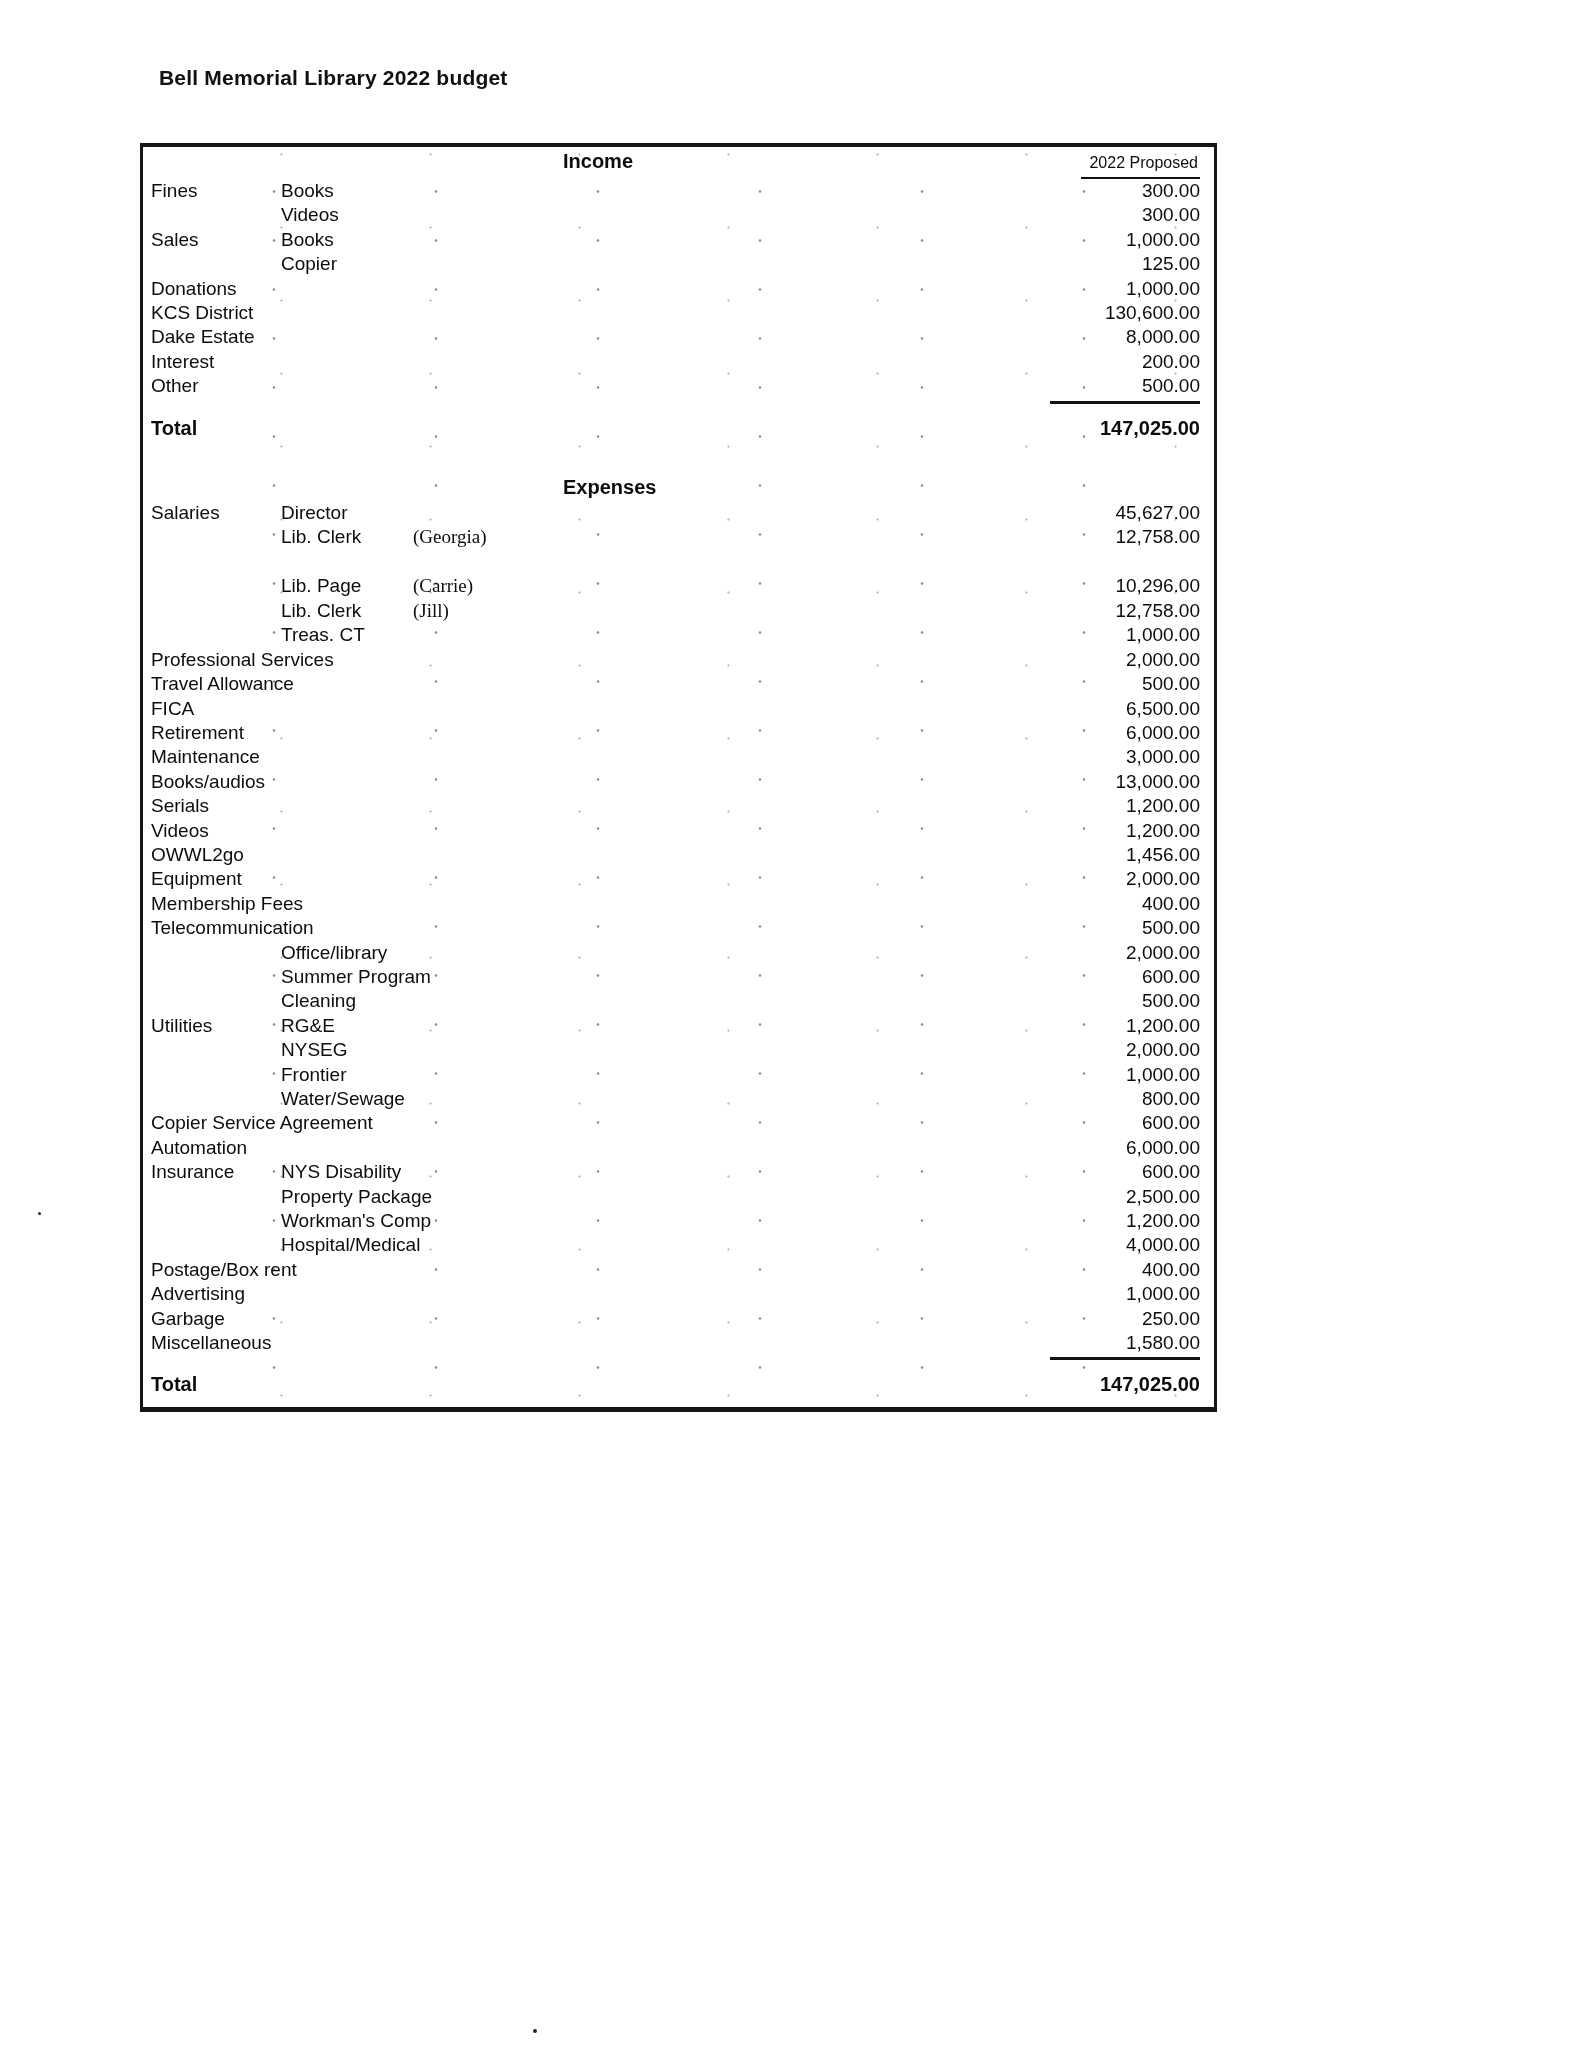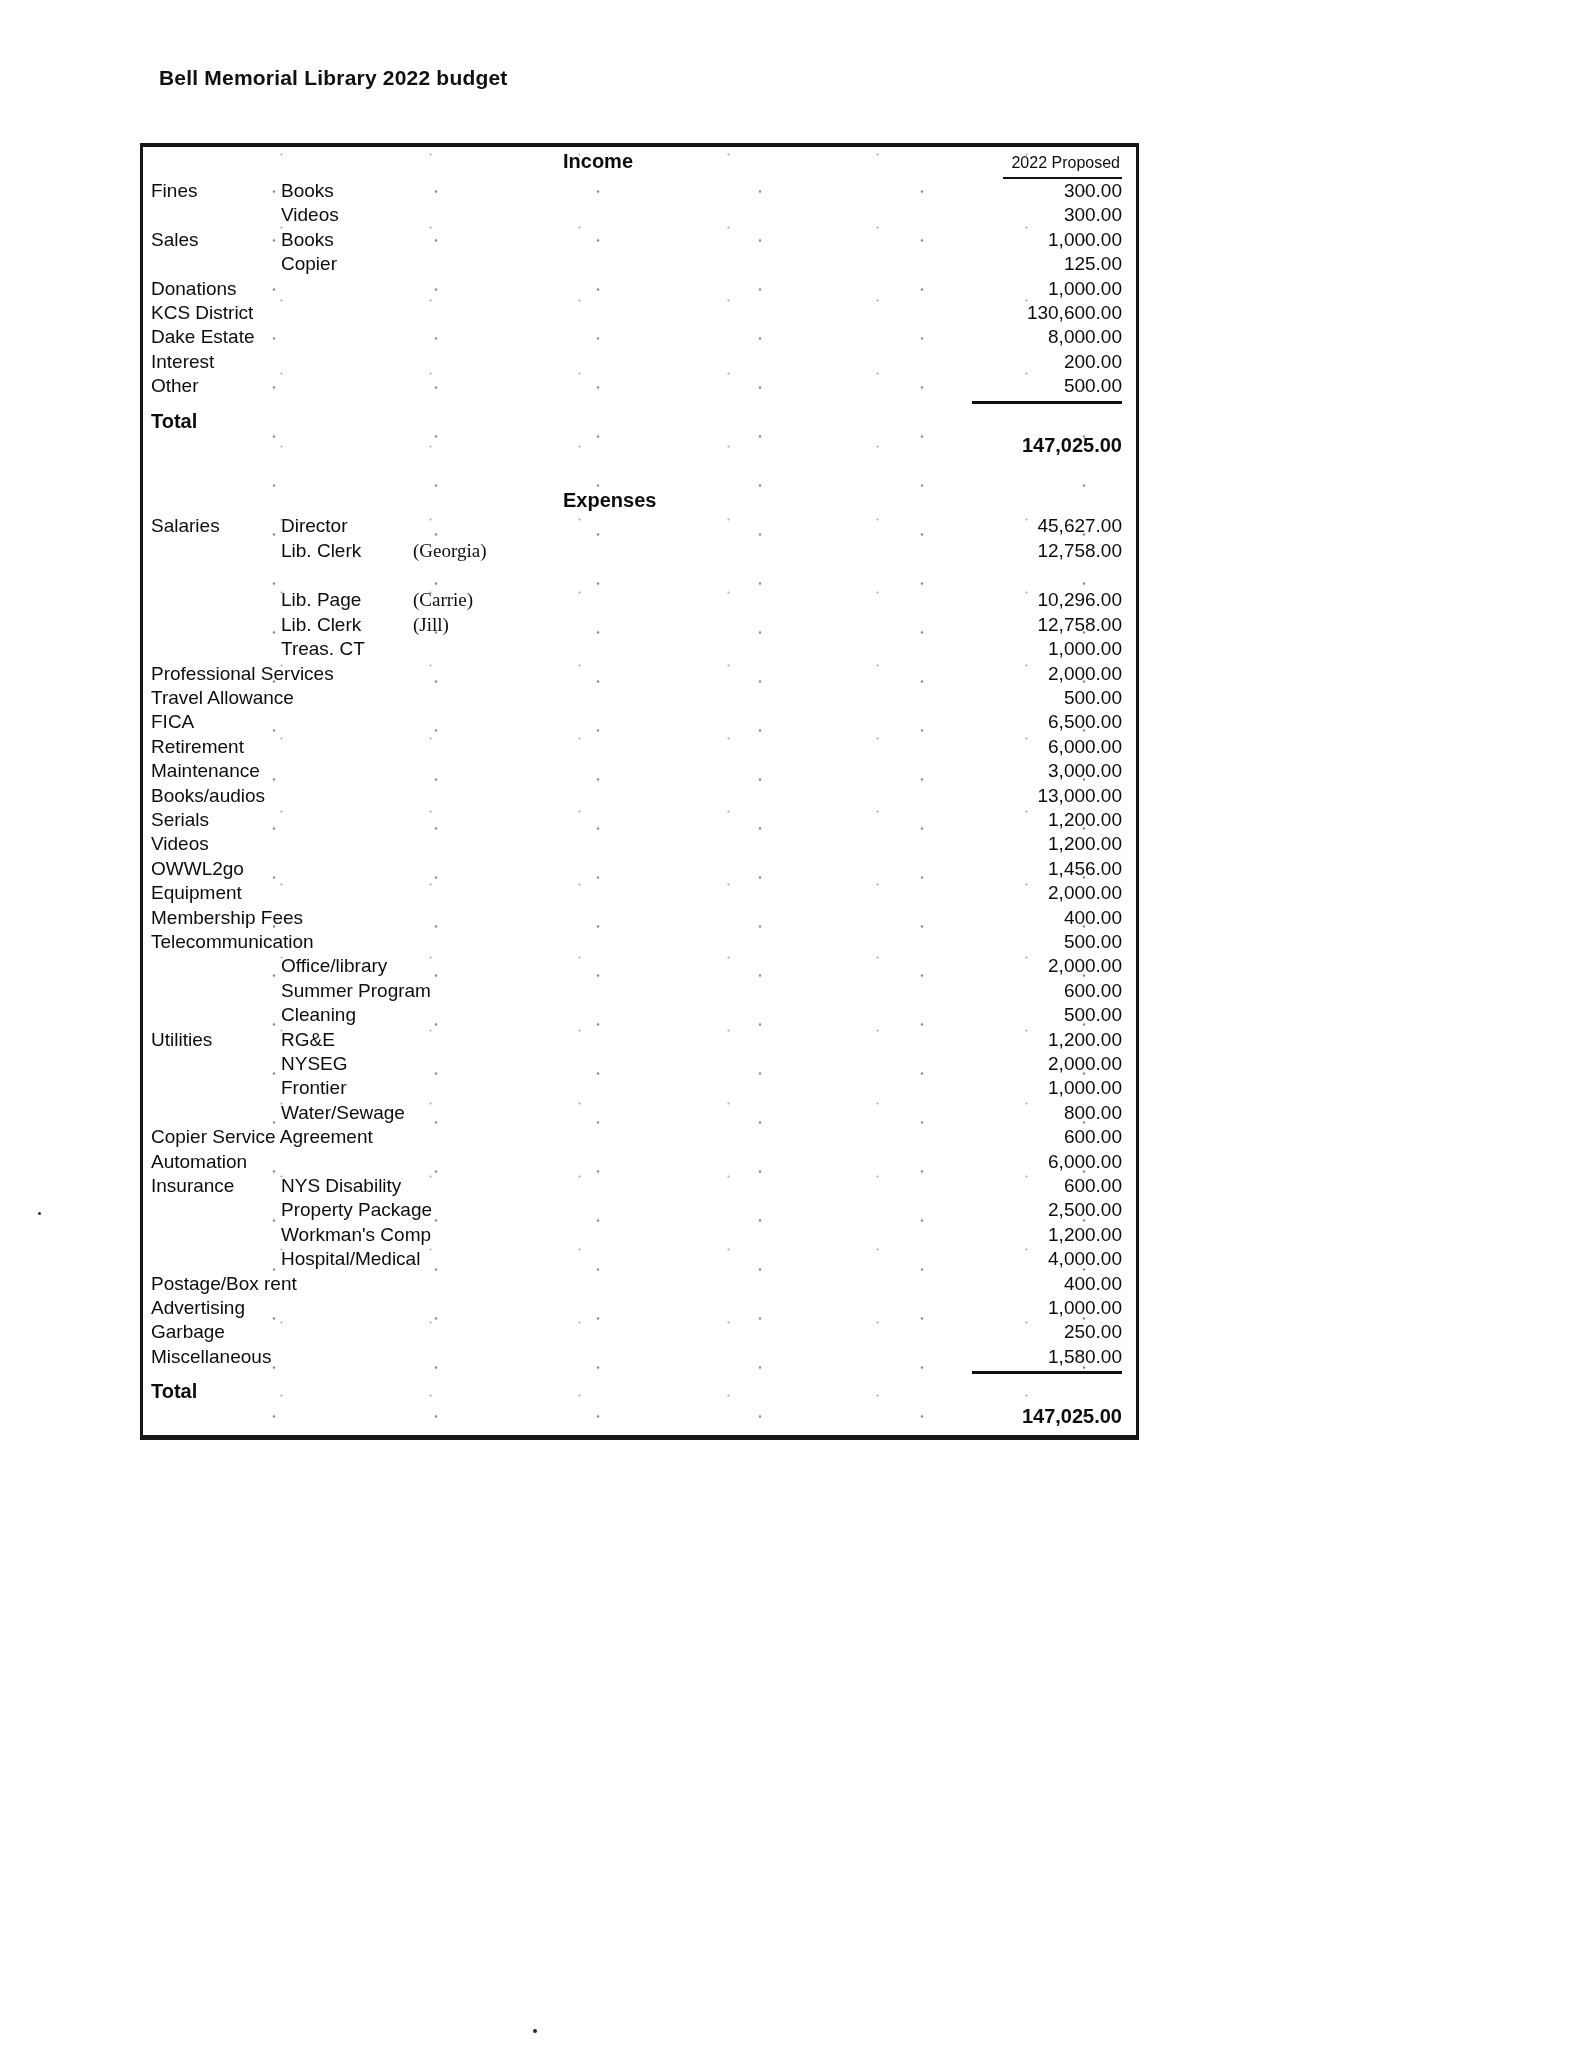--- a/index.html
+++ b/index.html
@@ -6,21 +6,21 @@
   body{
     width:1583px;height:2048px;position:relative;background:#ffffff;
     font-family:"Liberation Sans", sans-serif;color:#0d0d0d;
     -webkit-font-smoothing:antialiased;
   }
   .page-title{
     position:absolute;left:148px;top:66px;
     font-size:21px;font-weight:bold;letter-spacing:.2px;color:#111;margin-left:11px;
   }
   .budget-table{
-    position:absolute;left:140px;top:143px;width:999px;
+    position:absolute;left:140px;top:143px;width:1077px;
     border:3px solid #161616;border-top-width:4px;border-bottom-width:5px;
     box-sizing:border-box;padding:1px 0 7px 0;background:#fff;
     
     background-image:
       radial-gradient(circle, rgba(0,0,0,.45) .8px, transparent 1.7px),
       radial-gradient(circle, rgba(0,0,0,.28) .7px, transparent 1.5px);
     background-size:162px 49px, 149px 73px;
     background-position:212px 20px, 64px 44px;
   }
   .row{
@@ -33,21 +33,21 @@
   .item{min-width:132px;flex:none;}
   .detail{flex:none;font-family:Liberation Serif, serif;}
   .amount{margin-left:auto;min-width:150px;text-align:right;flex:none;}
   .amount.u{border-bottom:3px solid #111;padding-bottom:2px;}
   .section-head{min-height:27px;line-height:27px;}
   .section-title{margin-left:412px;font-weight:bold;font-size:20px;flex:none;}
   .col-head{
     margin-left:auto;flex:none;font-size:16px;
     border-bottom:2px solid #101010;padding:0 2px 1px 8px;
   }
-  .total-row{font-weight:bold;font-size:20px;margin-top:5px;min-height:28px;flex-direction:column;}
+  .total-row{font-weight:bold;font-size:20px;margin-top:12px;min-height:28px;}
   .section-gap{height:30px;}
   .speck{position:absolute;width:4px;height:4px;background:#2a2a2a;border-radius:50%;}
   .speck.s1{left:38px;top:1212px;width:3px;height:3px;}
   .speck.s2{left:533px;top:2029px;}
 </style>
 </head>
 <body>
 
 <div class="page-title">Bell Memorial Library 2022 budget</div>
 

